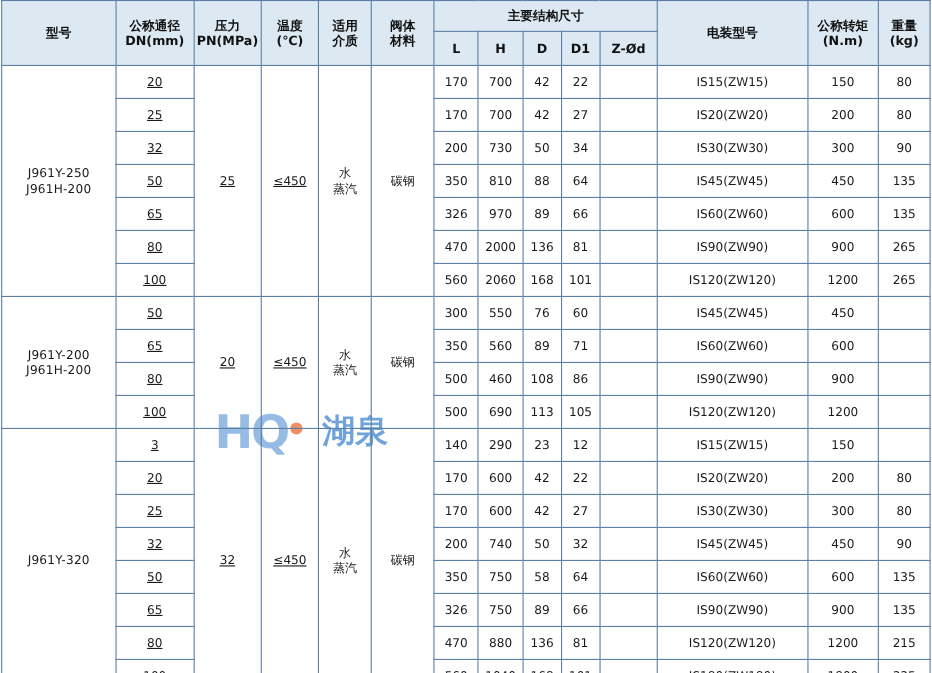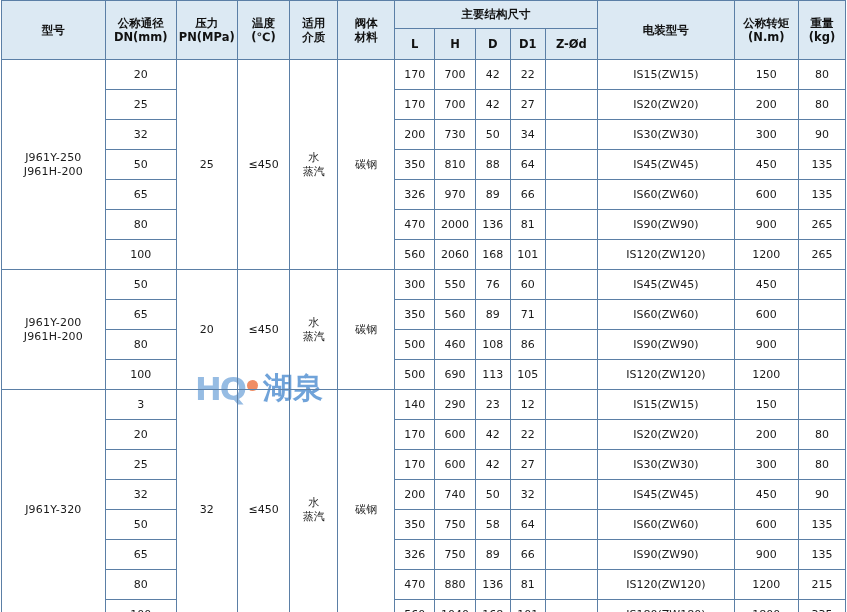--- a/index.html
+++ b/index.html
@@ -50,20 +50,21 @@
   td.model-cell {
     font-size: 11.5px;
     font-weight: normal;
     letter-spacing: 0.2px;
   }
   td.row-cell {
     height: 29px;
   }
   td.vcell {
     font-size: 11.5px;
+    text-decoration: underline;
   }
   td.media-cell {
     font-size: 11.5px;
     line-height: 1.15;
   }
   td.mat-cell {
     font-size: 11.5px;
   }
   .thick-top > td, .thick-top > th {
     border-top: 1.5px solid #3f6a96;
@@ -72,32 +73,32 @@
     position: absolute;
     left: 195px;
     top: 368px;
     z-index: 1;
     display: flex;
     align-items: center;
     opacity: 0.85;
     pointer-events: none;
   }
   .wm-hq {
-    font-size: 32px;
+    font-size: 42px;
     font-weight: bold;
     color: #1f6fc4;
     letter-spacing: -2px;
     font-family: "DejaVu Sans", "Liberation Sans", sans-serif;
     opacity: 0.55;
   }
   .wm-cn {
     font-size: 30px;
     font-weight: bold;
     color: #1f6fc4;
-    margin-left: 3px;
+    margin-left: 16px;
     opacity: 0.75;
   }
   .wm-dot {
     display: inline-block;
     width: 11px;
     height: 11px;
     border-radius: 50%;
     background: #e8581c;
     margin: 0 2px 6px 2px;
     opacity: 0.8;

